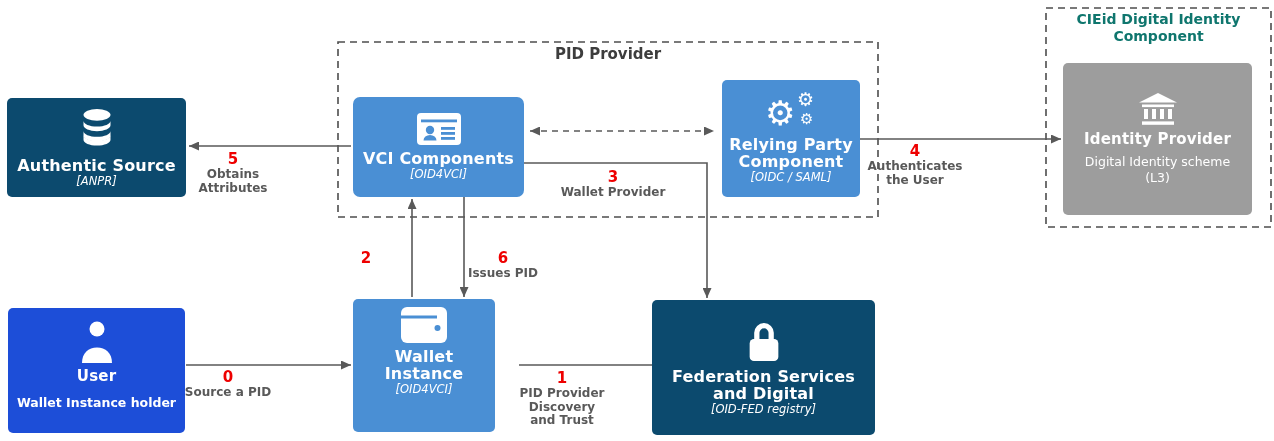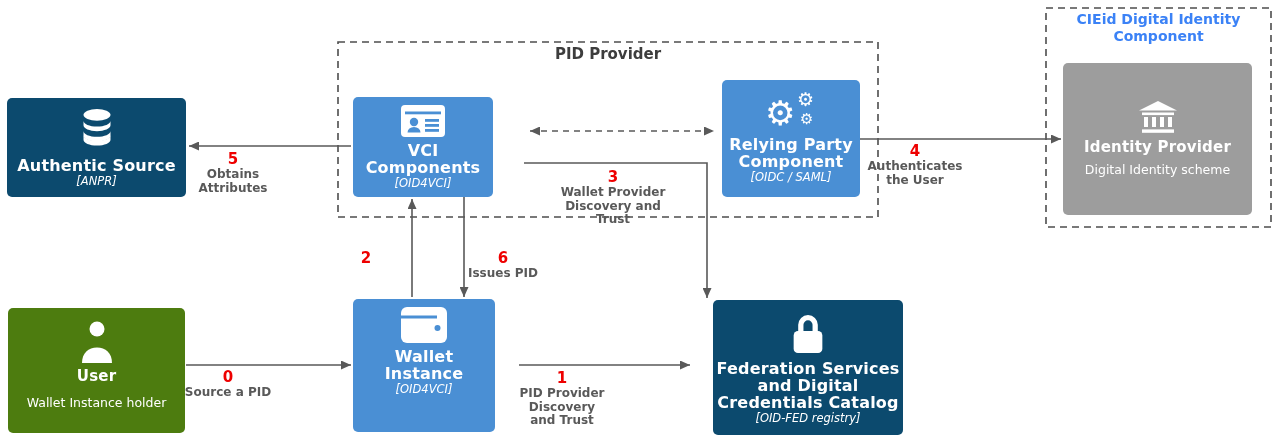--- a/index.html
+++ b/index.html
@@ -9,35 +9,35 @@
   }
   #wires{position:absolute;left:0;top:0;width:1274px;height:441px;}
   .node{
     position:absolute;display:flex;flex-direction:column;align-items:center;
     justify-content:center;text-align:center;border-radius:5px;color:#ffffff;
   }
   .node .icon{display:block;margin-bottom:5px;line-height:0;}
   .node .title{font-weight:bold;font-size:16px;line-height:17px;letter-spacing:.2px;}
   .node .subtitle{font-style:italic;font-size:11.5px;line-height:14px;margin-top:0;}
   .blue{background:#4a8fd4;}
-  .navy{background:#4d7c0f;}
+  .navy{background:#1d4ed8;}
   .gray{background:#0c4a6e;}
   .graydark{background:#9d9d9d;}
   .container-title{
     position:absolute;text-align:center;font-weight:bold;color:#3d3d3d;
     font-size:15px;line-height:18px;
   }
-  .cieid-title{color:#3b82f6;font-size:14px;line-height:17px;}
+  .cieid-title{color:#0f766e;font-size:14px;line-height:17px;}
   .edge-label{
     position:absolute;display:flex;flex-direction:column;align-items:center;
     text-align:center;color:#595959;font-weight:bold;font-size:12px;line-height:13.5px;
   }
   .edge-label .num{color:#ee0000;font-size:15px;line-height:17px;}
   .body-text{font-size:12.5px;line-height:16px;margin-top:6px;font-weight:normal;}
-  .user-sub{font-size:12.5px;line-height:15px;margin-top:10px;font-weight:normal;}
+  .user-sub{font-size:12.5px;line-height:15px;margin-top:10px;font-weight:bold;}
   .gears{position:relative;width:64px;height:40px;margin-bottom:2px;}
   .gears span{position:absolute;color:#fff;line-height:1;}
   .gear-big{font-size:34px;left:6px;top:2px;}
   .gear-small{font-size:19px;left:38px;top:-4px;}
   .gear-tiny{font-size:15px;left:41px;top:18px;}
 </style>
 </head>
 <body>
 
 <div id="canvas">
@@ -79,21 +79,21 @@
         <ellipse cx="12" cy="4.4" rx="9" ry="3.9"></ellipse>
         <path d="M3 8.3 v3.1 c0 2.15 4.03 3.9 9 3.9 s9-1.75 9-3.9 V8.3 c0 2.15-4.03 3.9-9 3.9 S3 10.45 3 8.3 z"></path>
         <path d="M3 15.1 v3.1 c0 2.15 4.03 3.9 9 3.9 s9-1.75 9-3.9 v-3.1 c0 2.15-4.03 3.9-9 3.9 s-9-1.75-9-3.9 z"></path>
         <path d="M3 21.9 v3.1 c0 2.15 4.03 3.9 9 3.9 s9-1.75 9-3.9 v-3.1 c0 2.15-4.03 3.9-9 3.9 s-9-1.75-9-3.9 z" transform="translate(0,-4)"></path>
       </svg>
     </span>
     <div class="title">Authentic Source</div>
     <div class="subtitle">[ANPR]</div>
   </div>
 
-  <div class="node blue" style="left:353px;top:97px;width:140px;height:100px;">
+  <div class="node blue" style="left:353px;top:97px;width:171px;height:100px;border-radius:7px;">
     <span class="icon">
       <svg width="44" height="32" viewBox="0 0 44 32">
         <rect width="44" height="32" rx="4" fill="#ffffff"></rect>
         <rect x="4" y="6.5" width="36" height="2.8" fill="#4a8fd4"></rect>
         <circle cx="13" cy="17" r="4.2" fill="#4a8fd4"></circle>
         <path d="M6.5 27.5 a6.5 5.5 0 0 1 13 0 z" fill="#4a8fd4"></path>
         <rect x="24" y="14" width="14" height="2.8" fill="#4a8fd4"></rect>
         <rect x="24" y="19" width="14" height="2.8" fill="#4a8fd4"></rect>
         <rect x="24" y="24" width="14" height="2.8" fill="#4a8fd4"></rect>
       </svg>
@@ -121,20 +121,21 @@
         <rect x="5" y="16" width="4" height="10"></rect>
         <rect x="13" y="16" width="4" height="10"></rect>
         <rect x="21" y="16" width="4" height="10"></rect>
         <rect x="29" y="16" width="4" height="10"></rect>
         <rect x="3" y="28.4" width="32" height="3.4"></rect>
       </svg>
     </span>
     <div class="title" style="font-size:15px;">Identity Provider</div>
     <div class="body-text">
       <div>Digital Identity scheme</div>
+      <div>(L3)</div>
     </div>
   </div>
 
   <div class="node navy" style="left:8px;top:308px;width:177px;height:125px;padding-bottom:10px;box-sizing:border-box;">
     <span class="icon">
       <svg width="34" height="42" viewBox="0 0 34 42" fill="#ffffff">
         <circle cx="17" cy="8" r="7.5"></circle>
         <path d="M2 42 c0-10 6.5-15.5 15-15.5 s15 5.5 15 15.5 z"></path>
       </svg>
     </span>
@@ -147,30 +148,29 @@
       <svg width="46" height="36" viewBox="0 0 46 36">
         <rect width="46" height="36" rx="6" fill="#ffffff"></rect>
         <rect x="0" y="8.5" width="36" height="3" fill="#4a8fd4"></rect>
         <circle cx="36.5" cy="21" r="3" fill="#4a8fd4"></circle>
       </svg>
     </span>
     <div class="title">Wallet Instance</div>
     <div class="subtitle">[OID4VCI]</div>
   </div>
 
-  <div class="node gray" style="left:713px;top:300px;width:190px;height:135px;">
+  <div class="node gray" style="left:652px;top:300px;width:223px;height:135px;">
     <span class="icon">
       <svg width="44" height="44" viewBox="0 0 46 46">
         <path d="M15.5 22 v-7.5 a7.5 7.5 0 0 1 15 0 V22" fill="none" stroke="#ffffff" stroke-width="5.5"></path>
         <rect x="8" y="21" width="30" height="23" rx="4.5" fill="#ffffff"></rect>
       </svg>
     </span>
     <div class="title">Federation Services</div>
     <div class="title">and Digital</div>
-    <div class="title">Credentials Catalog</div>
     <div class="subtitle">[OID-FED registry]</div>
   </div>
 
   <div class="edge-label" style="left:172px;top:369px;width:112px;">
     <span class="num">0</span>
     <span>Source a PID</span>
   </div>
 
   <div class="edge-label" style="left:506px;top:370px;width:112px;">
     <span class="num">1</span>
@@ -184,21 +184,20 @@
   </div>
 
   <div class="edge-label" style="left:467px;top:250px;width:72px;">
     <span class="num">6</span>
     <span>Issues PID</span>
   </div>
 
   <div class="edge-label" style="left:546px;top:169px;width:134px;">
     <span class="num">3</span>
     <span>Wallet Provider</span>
-    <span>Discovery and Trust</span>
   </div>
 
   <div class="edge-label" style="left:855px;top:143px;width:120px;">
     <span class="num">4</span>
     <span>Authenticates</span>
     <span>the User</span>
   </div>
 
   <div class="edge-label" style="left:177px;top:151px;width:112px;">
     <span class="num">5</span>

